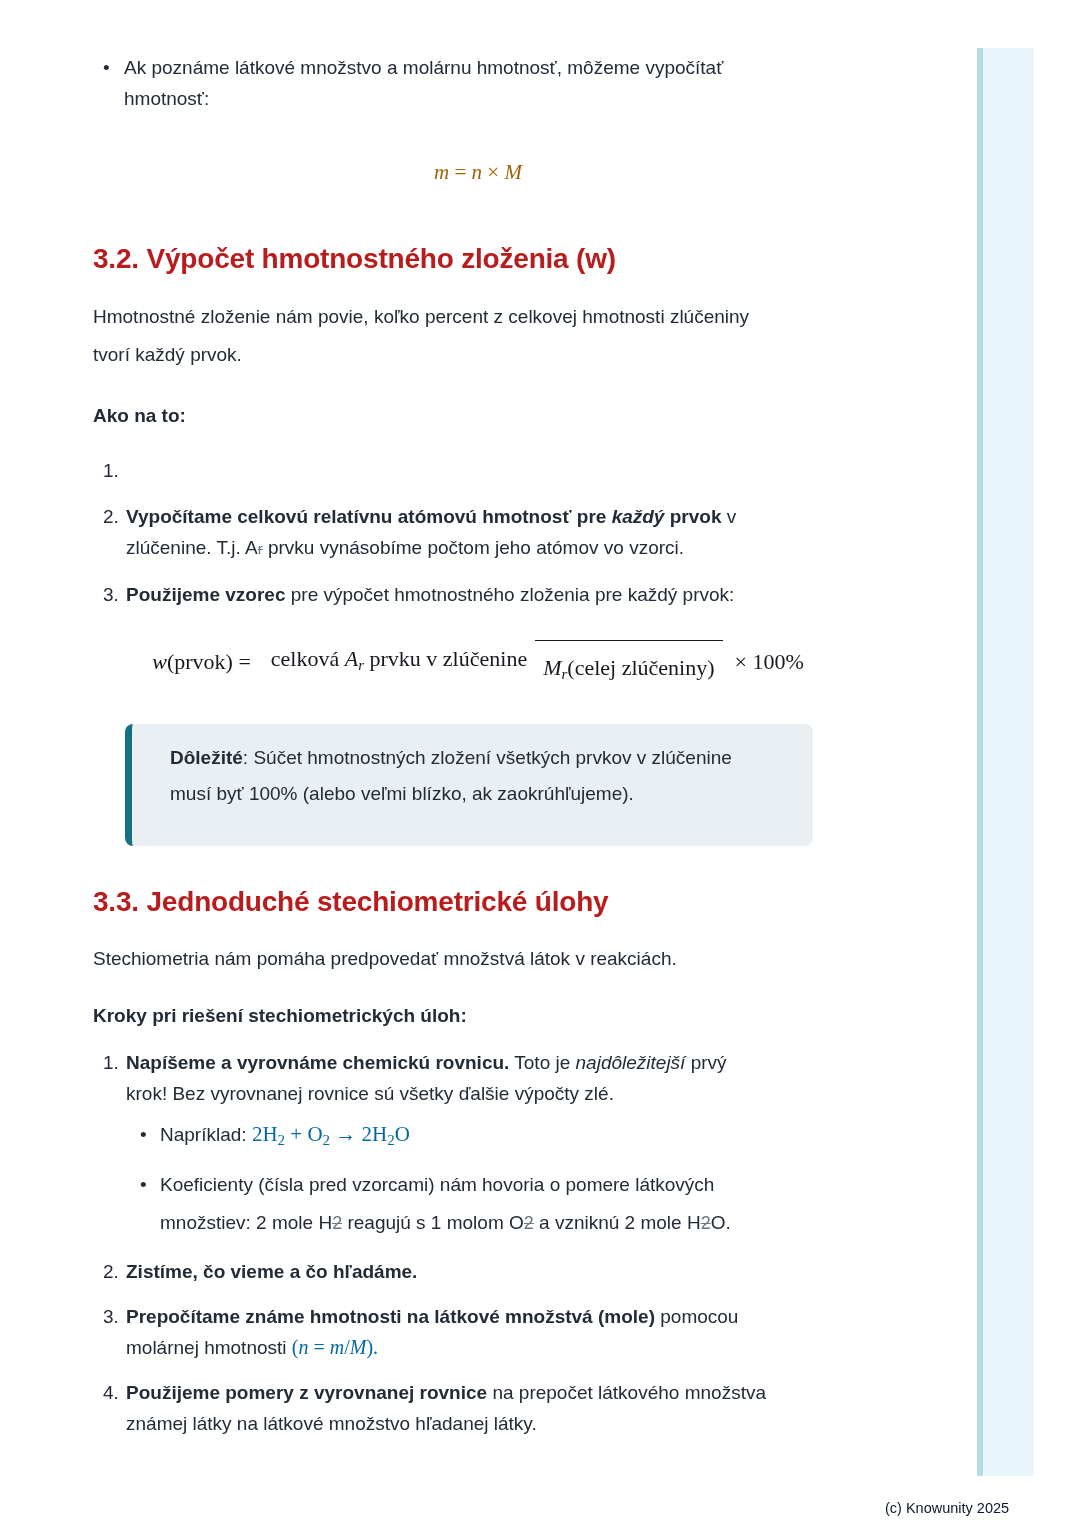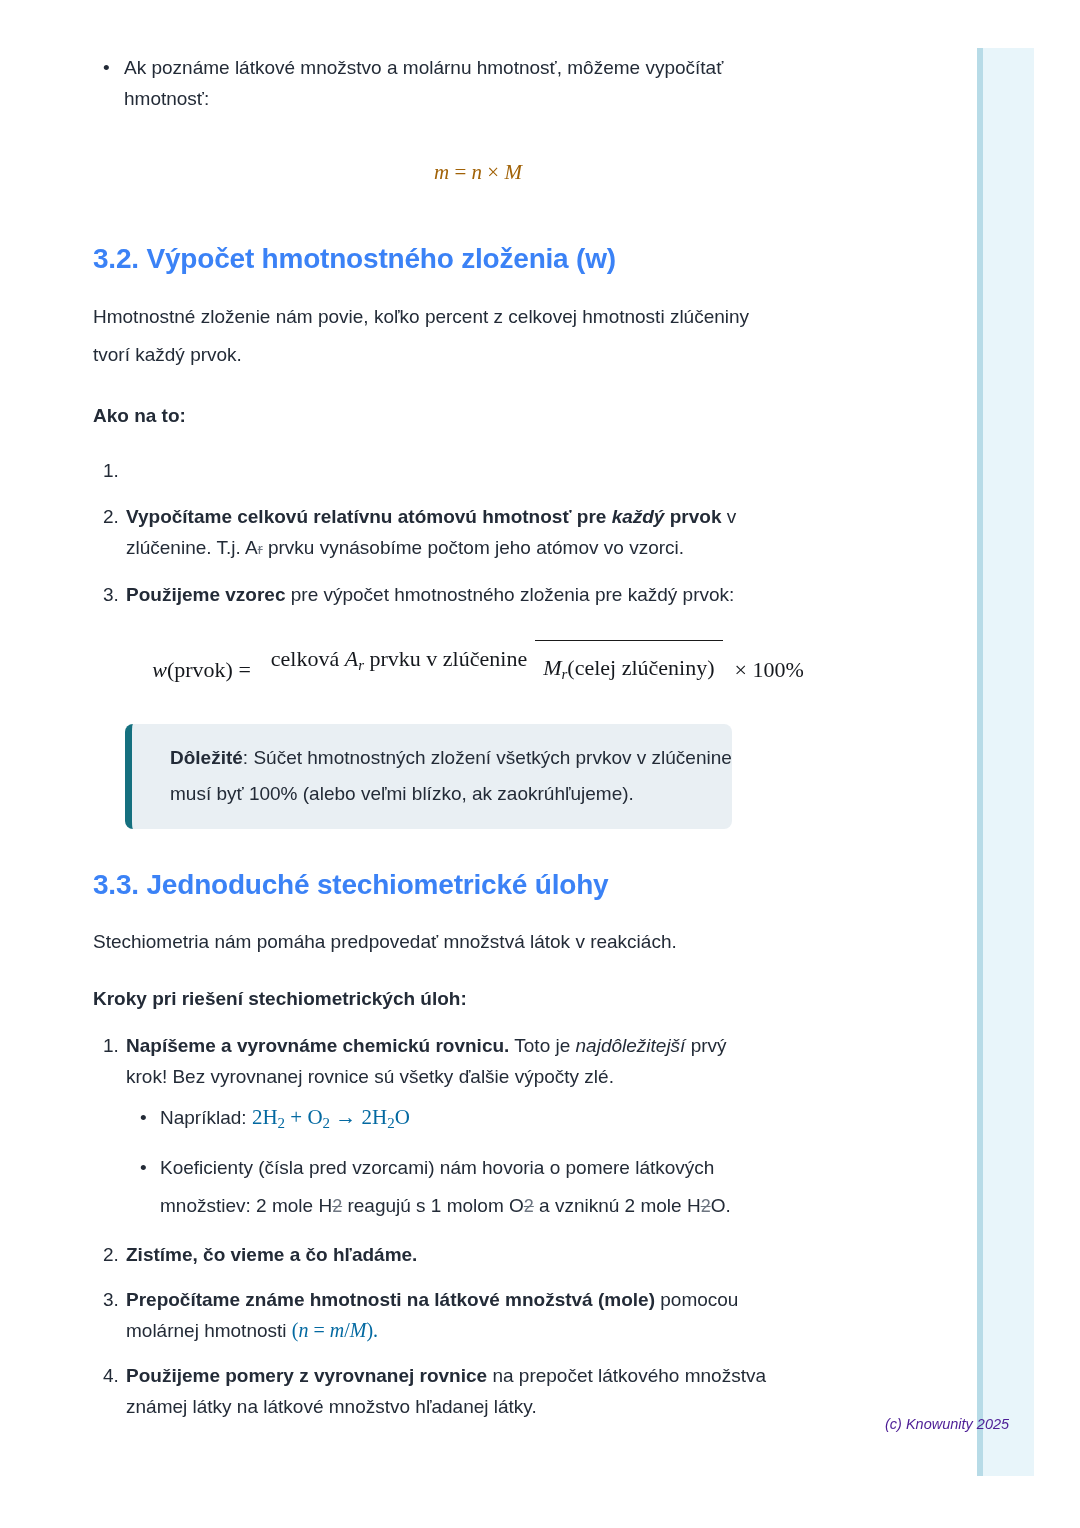--- a/index.html
+++ b/index.html
@@ -40,21 +40,21 @@
   .sub-bullet .bullet-dot { width: 20px; }
   .it { font-style: italic; }
   .formula-m {
     width: 770px; text-align: center;
     margin-top: 46px;
     font-family: Liberation Serif, serif;
     font-size: 21px; color: #a16207;
   }
 
   h2 {
-    font-size: 28px; font-weight: 700; color: #3b82f6;
+    font-size: 28px; font-weight: 700; color: #b91c1c;
     margin: 56px 0 0 0; line-height: 35px; letter-spacing: -0.2px;
   }
   h2.h33 { margin-top: 38px; }
 
   .lead { margin-top: 22px; line-height: 38px; }
   .lead-single { margin-top: 24px; line-height: 31px; }
   .label-bold { margin-top: 26px; font-weight: 700; line-height: 31px; }
 
   .steps { padding-left: 10px; margin-top: 24px; }
   .steps2 { padding-left: 10px; margin-top: 16px; }
@@ -71,45 +71,45 @@
     text-decoration: line-through;
   }
   .strike-2 { font-size: 18px; color: #6d7580; text-decoration: line-through; }
 
   .chem { font-family: "Liberation Serif", serif; font-size: 21px; color: #0369a1; }
   .csub { font-size: 15px; vertical-align: -4px; }
 
   
   .formula-frac {
     width: 770px; margin-top: 30px;
-    display: flex; align-items: flex-end; justify-content: center;
+    display: flex; align-items: center; justify-content: center;
     font-family: "Liberation Serif", serif;
     font-size: 22px; color: #15181d;
     line-height: 1.25;
   }
   .frac { display: inline-flex; flex-direction: row; align-items: center; margin: 0 12px; }
   .frac-num { padding: 0 8px 5px; white-space: nowrap; }
   .frac-den { border-top: 1.6px solid #1a1a1a; padding: 13px 8px 0; white-space: nowrap; }
   .msub { font-style: italic; font-size: 15px; vertical-align: -4px; }
 
   .callout {
     margin: 40px 0 0 32px;
-    width: 607px;
+    width: 688px;
     background: #e9eff3;
     border-left: 7px solid #15707f;
     border-radius: 8px;
-    padding: 16px 38px 17px;
+    padding: 16px 38px 34px;
     line-height: 36px;
     font-size: 19px;
   }
 
   .footer {
-    position: absolute; left: 885px; top: 1416px;
-    font-size: 14.5px; color: #4c1d95;
-    z-index: 3; white-space: nowrap; font-style: italic;
+    position: absolute; left: 885px; top: 1500px;
+    font-size: 14.5px; color: #0f172a;
+    z-index: 3; white-space: nowrap;
   }
 </style>
 </head>
 <body>
 
 <div class="page">
 
   <div class="edge-strip"></div>
 
   <div class="content">

